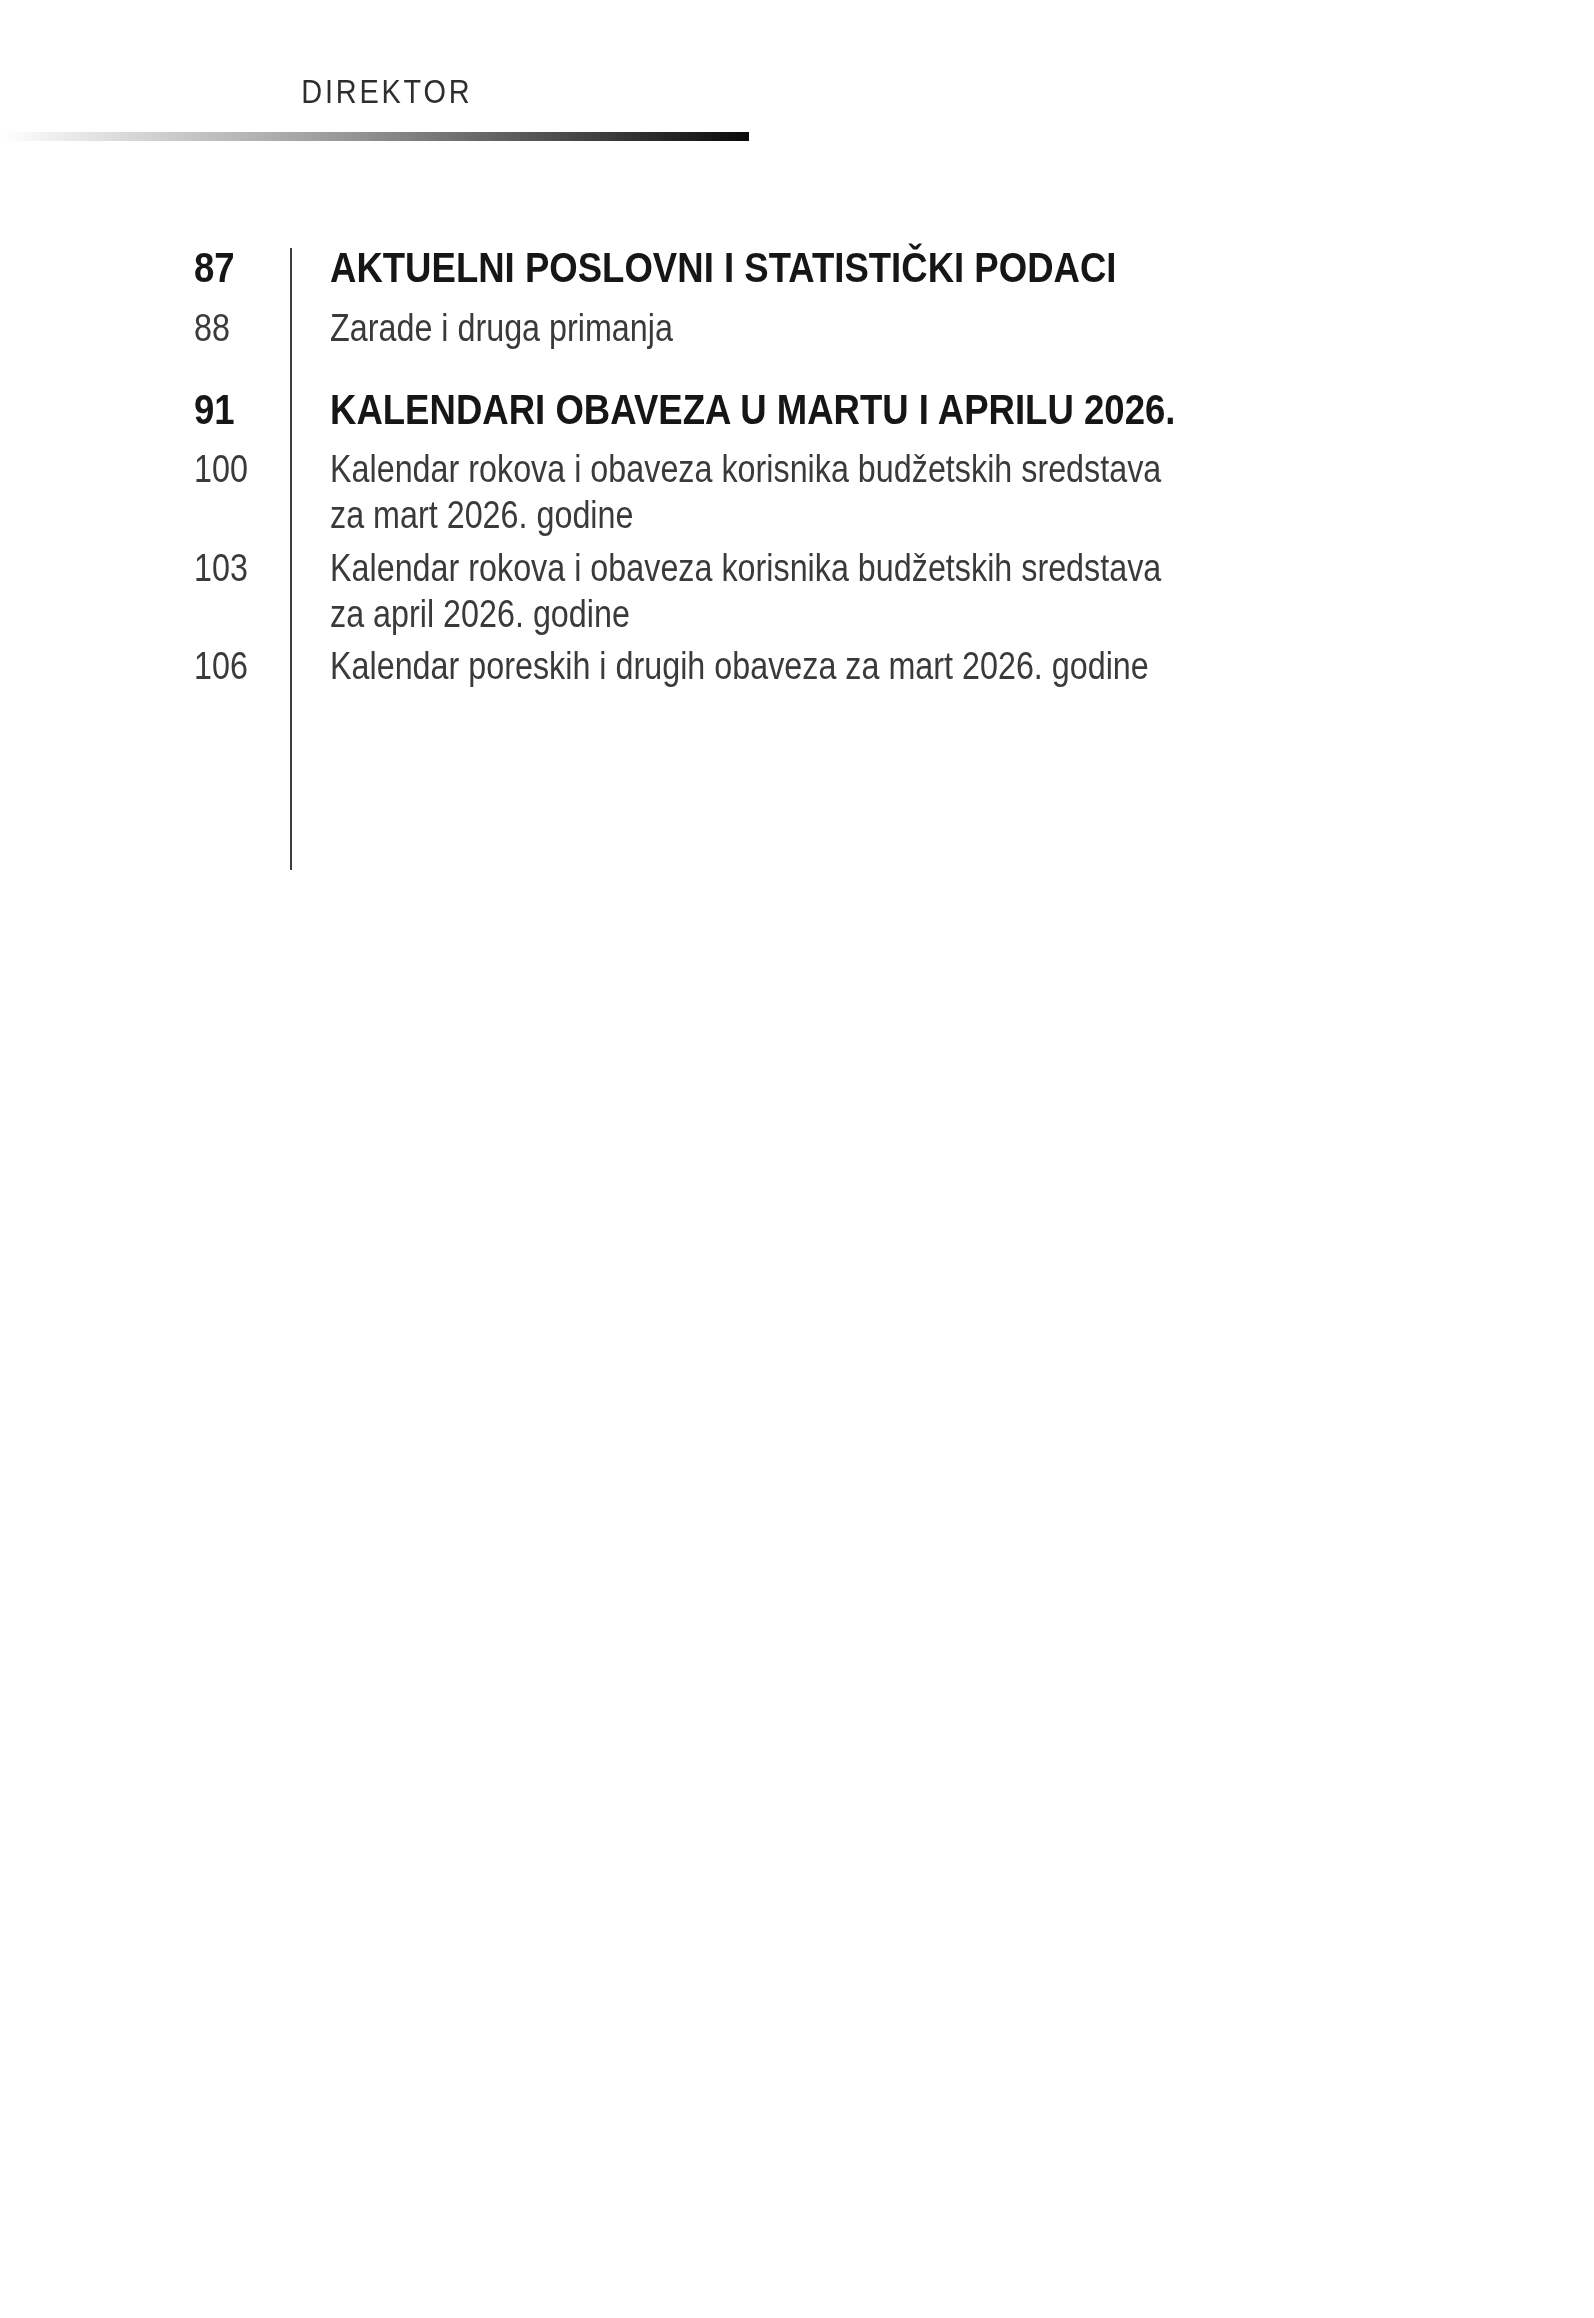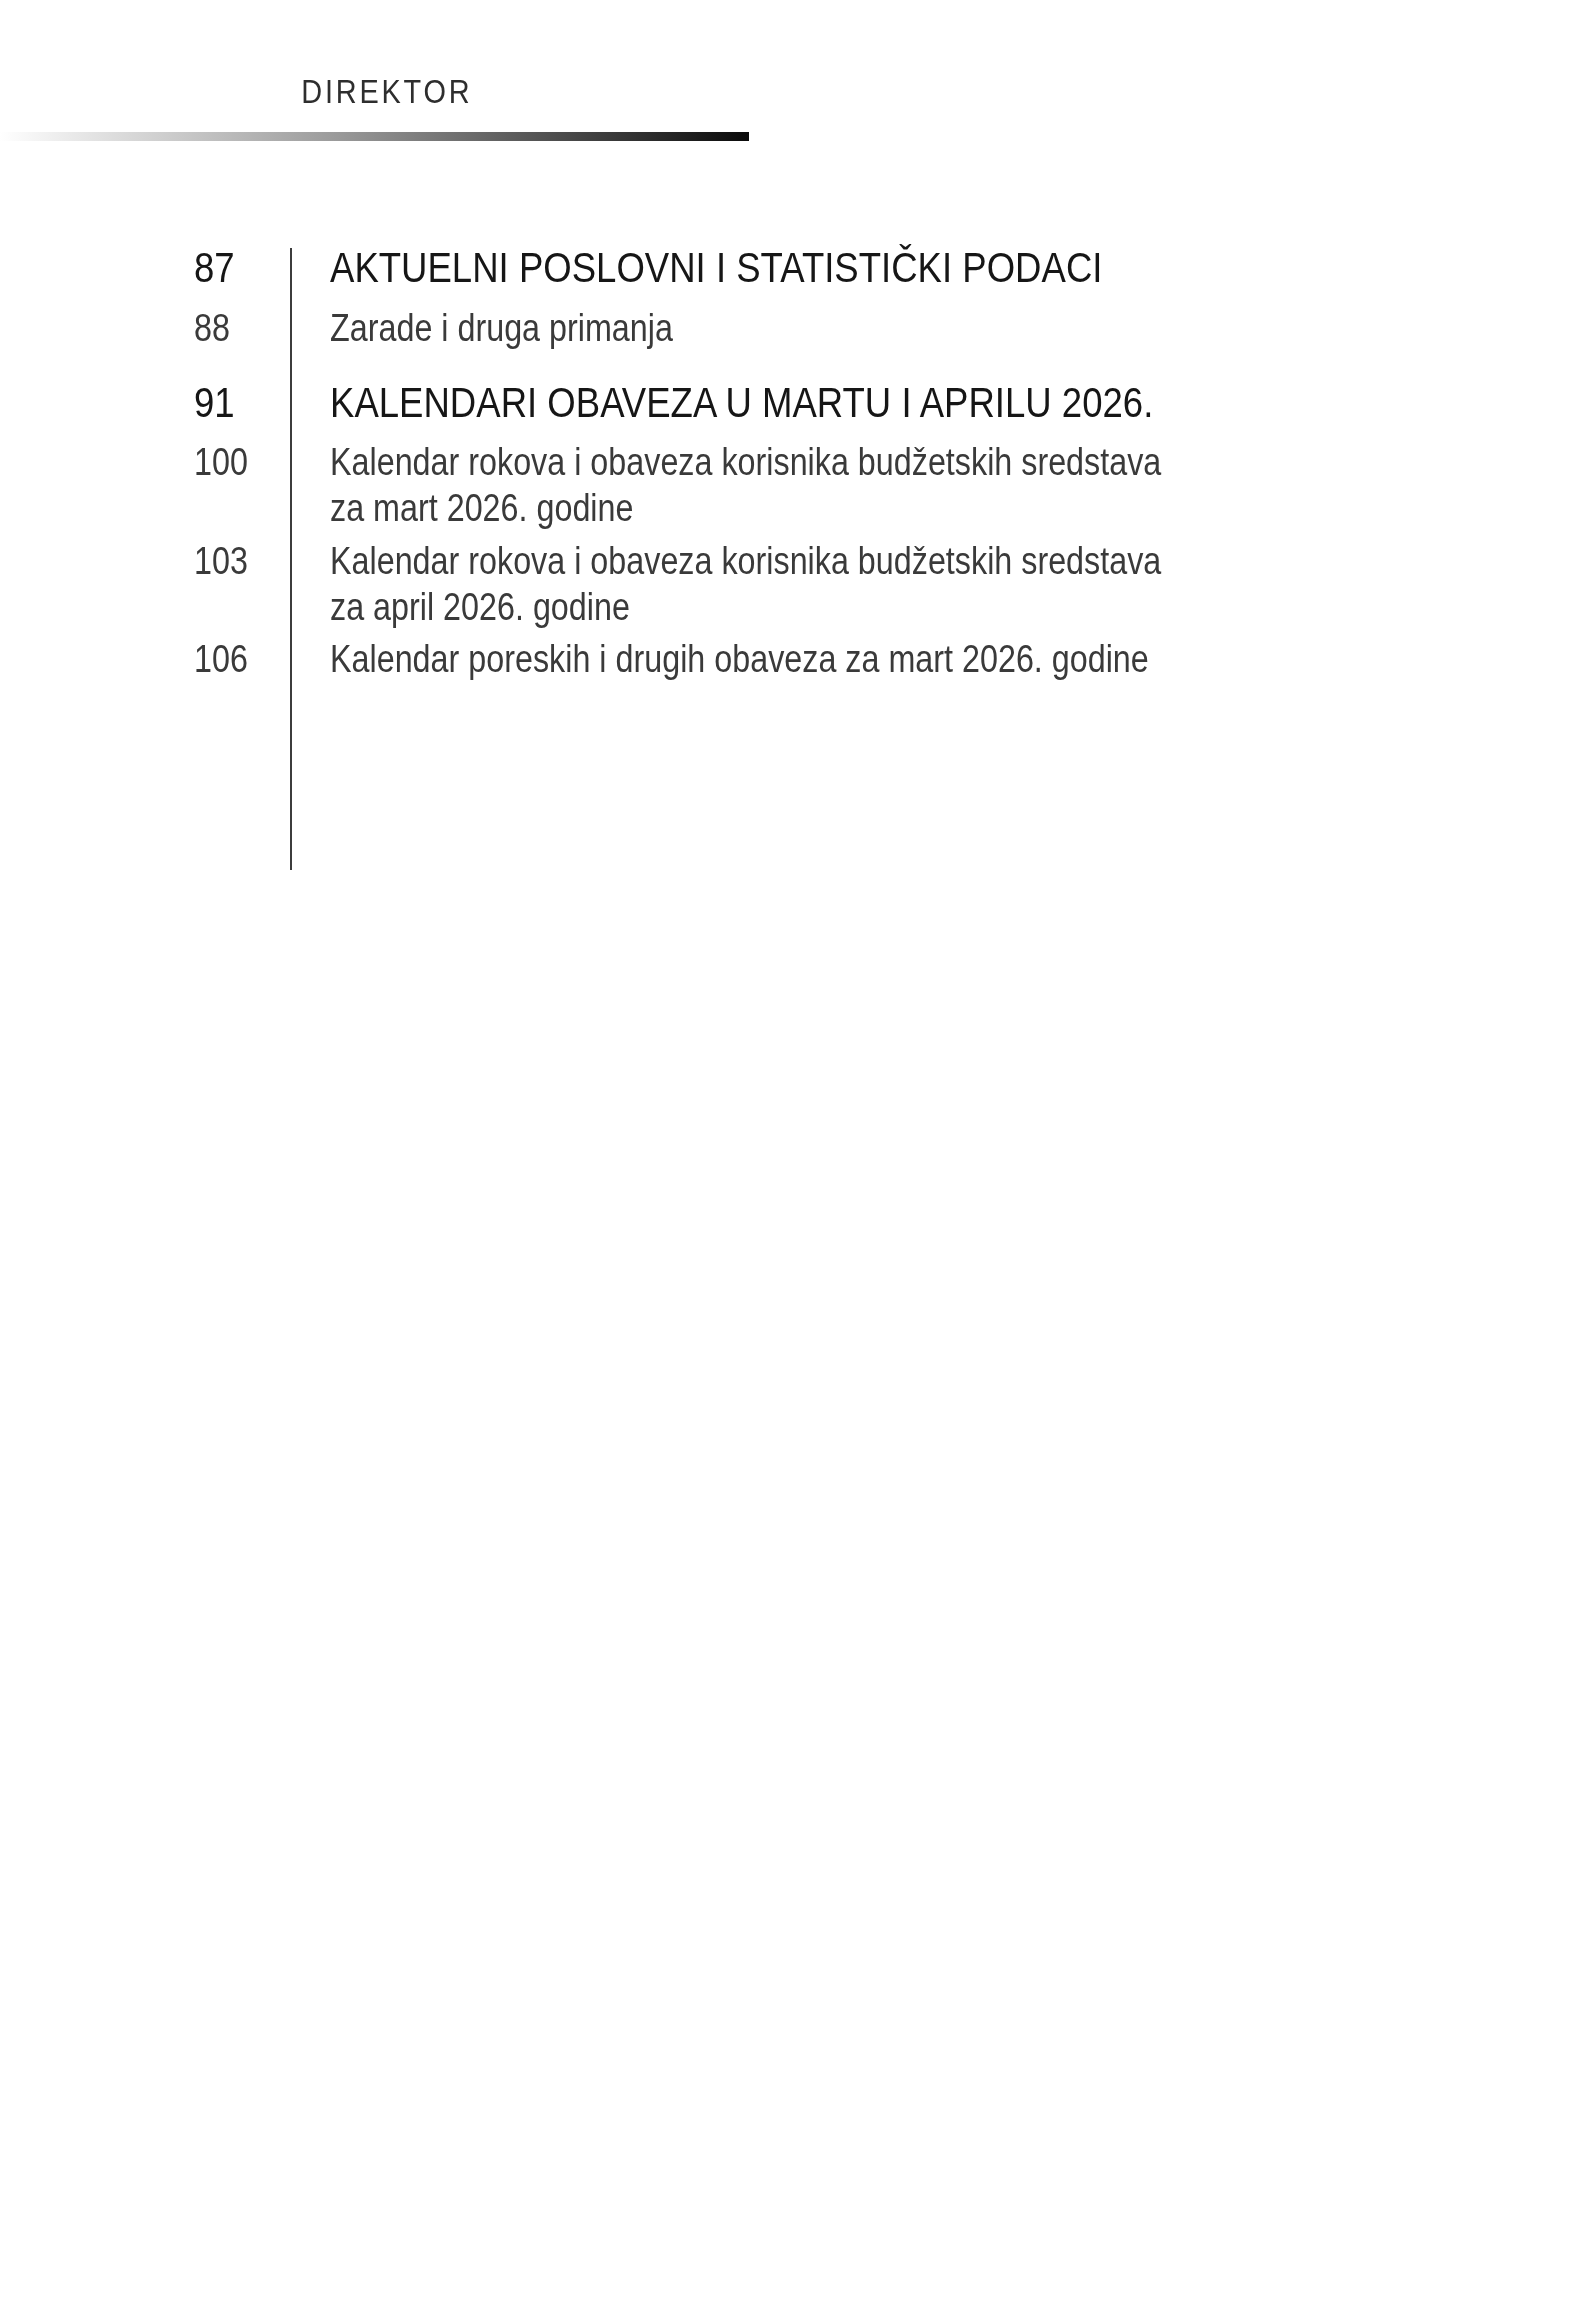--- a/index.html
+++ b/index.html
@@ -67,22 +67,22 @@
   }
   .toc-row .title {
     flex: 1 1 auto;
     font-size: 38px;
     line-height: 46px;
     color: #3a3a3a;
     white-space: pre-line;     
     transform: scaleX(0.85);
     transform-origin: 0 0;
   }
-  .toc-row.section { margin-bottom: 11.5px; }
-  .toc-row.section.gap-above { margin-top: 26px; }
+  .toc-row.section { margin-bottom: 11.5px; font-weight: bold; }
+  .toc-row.section.gap-above { margin-top: 33px; }
   .toc-row.section .num,
   .toc-row.section .title {
     font-size: 43px;
     line-height: 51px;
     color: #161616;
   }
 </style>
 </head>
 <body>
 

